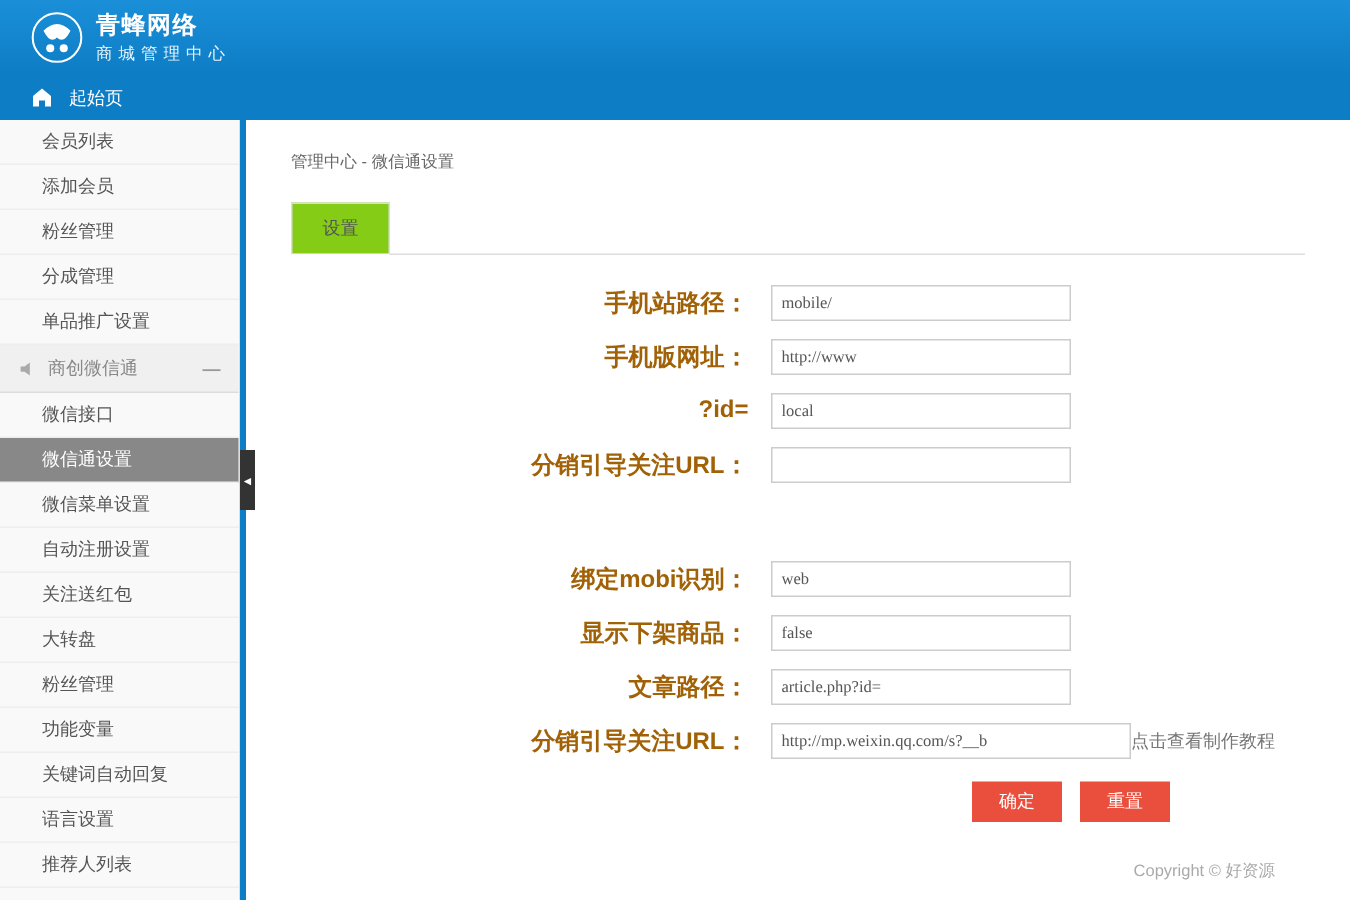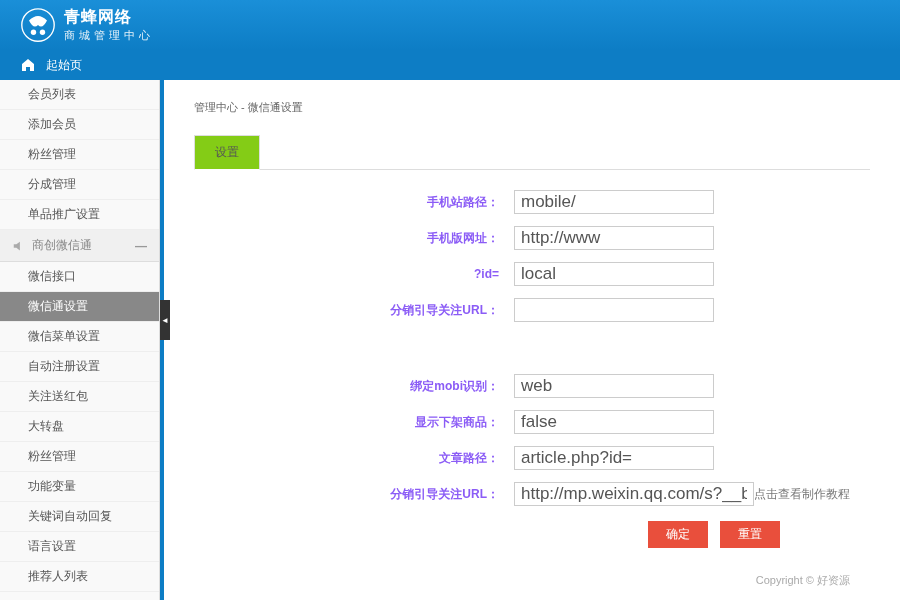--- a/index.html
+++ b/index.html
@@ -22,22 +22,22 @@
 .sidebar-item.active { background: #888; color: #fff; }
 .collapse-handle { position: absolute; left: 160px; top: 300px; width: 10px; height: 40px; background: #333; display: flex; align-items: center; justify-content: center; cursor: pointer; z-index: 10; }
 .collapse-handle::before { content: '◄'; color: #fff; font-size: 8px; }
 .sidebar-border { width: 4px; background: #0d7dc5; }
 .main { flex: 1; background: #fff; padding: 20px 30px; overflow-y: auto; position: relative; }
 .page-title { font-size: 11px; color: #666; margin-bottom: 20px; font-weight: normal; }
 .tabs { border-bottom: 1px solid #ddd; margin-bottom: 20px; }
 .tab { display: inline-block; padding: 8px 20px; background: #84cc16; border: 1px solid #ddd; border-bottom: 1px solid #fff; margin-bottom: -1px; color: #555; font-size: 12px; text-align: right; }
 .form { padding: 0 20px; }
 .form-row { display: flex; align-items: center; margin-bottom: 12px; }
-.form-label { width: 300px; text-align: right; padding-right: 15px; color: #8b5cf6; font-size: 12px; font-weight: bold; }
-.form-input { width: 200px; height: 24px; border: 1px solid #ccc; padding: 0 6px; font-size: 17px; font-family: Liberation Sans, sans-serif; color: #555; }
+.form-label { width: 300px; text-align: right; padding-right: 15px; color: #a16207; font-size: 16px; font-weight: bold; }
+.form-input { width: 200px; height: 24px; border: 1px solid #ccc; padding: 0 6px; font-size: 11px; font-family: Liberation Serif, serif; color: #555; }
 .form-input.long { width: 240px; }
 .form-hint { color: #777; font-size: 12px; text-align: right; }
 .form-gap { height: 40px; }
 .actions { display: flex; justify-content: flex-end; gap: 12px; padding-right: 70px; margin-top: 15px; }
 .btn { background: #e94f3c; color: #fff; border: none; padding: 5px 18px; font-size: 12px; cursor: pointer; }
 .footer { text-align: right; color: #aaa; font-size: 11px; margin-top: 25px; padding-right: 20px; }
 .speaker-icon { width: 14px; height: 14px; }
 </style>
 </head>
 <body>

